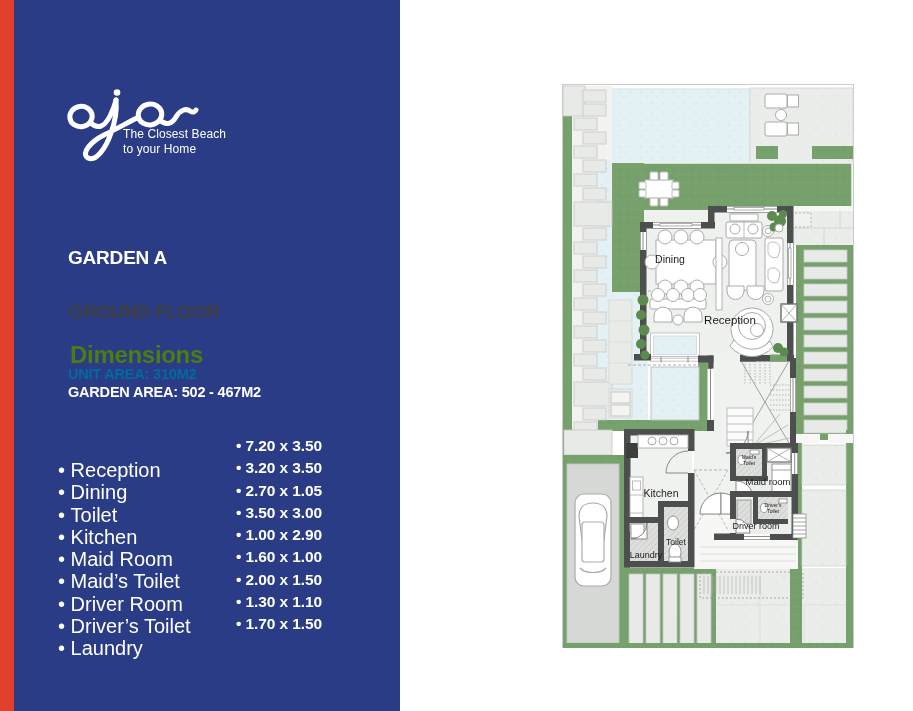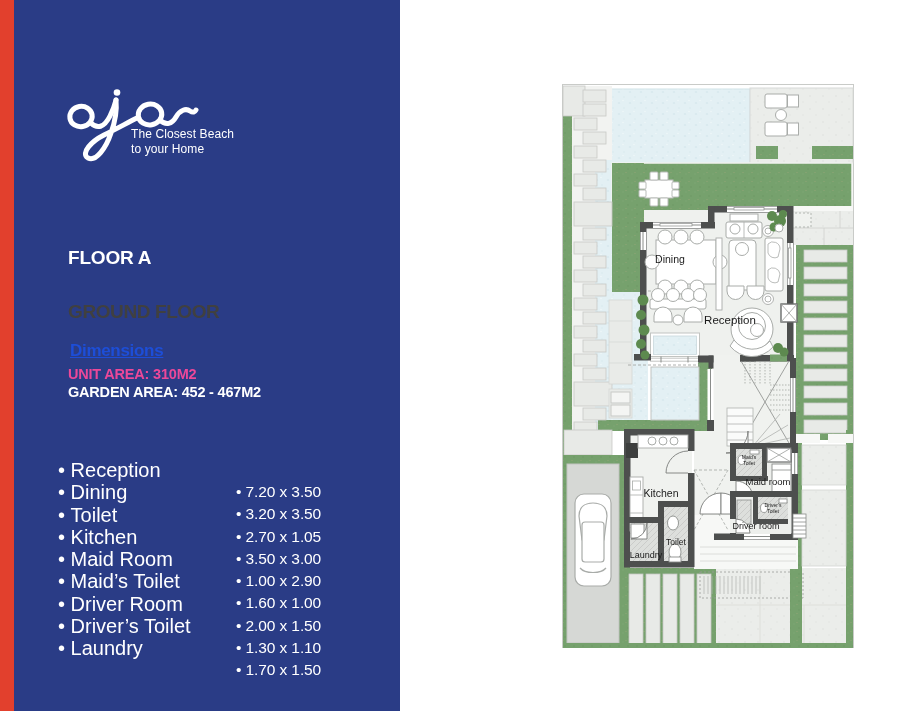--- a/index.html
+++ b/index.html
@@ -24,45 +24,45 @@
     <path d="M116,100 C117,110 115,122 111,133 C106,148 96,162 88,158 C80,153 92,141 104,135 C116,129 129,122 137,118"></path>
 
     <ellipse cx="150" cy="114.5" rx="11.8" ry="10.4" transform="rotate(-10 150 114.5)"></ellipse>
 
     <path d="M160,120 C166,126 172,124 176,117 C180,110 186,108 190,111 C193,113 195,112 196,110"></path>
   </g>
 
   <circle cx="117" cy="92.5" r="3.3" fill="#ffffff"></circle>
 </svg>
 
-<div class="abs" style="left:123px;top:127px;color:#fff;font-size:12px;font-weight:500;line-height:14.5px;letter-spacing:.1px;margin-left:8px;">The Closest Beach<br>to your Home</div>
-
-<div class="abs" style="left:68px;top:247px;color:#fff;font-size:19px;font-weight:700;letter-spacing:-0.2px;">FLOOR A</div>
+<div class="abs" style="left:123px;top:127px;color:#fff;font-size:12px;font-weight:500;line-height:14.5px;letter-spacing:.1px;">The Closest Beach<br>to your Home</div>
+
+<div class="abs" style="left:68px;top:247px;color:#fff;font-size:19px;font-weight:700;letter-spacing:-0.2px;">GARDEN A</div>
 
 <div class="abs" style="left:68px;top:301px;color:#404040;font-size:19px;font-weight:700;letter-spacing:-0.4px;">GROUND FLOOR</div>
 
-<div class="abs" style="left:70px;top:341px;color:#1d4ed8;font-size:17px;font-weight:700;letter-spacing:-0.3px;text-decoration:underline;">Dimensions</div>
-
-<div class="abs" style="left:68px;top:366px;color:#ec4899;font-size:14.5px;font-weight:700;letter-spacing:-0.2px;">UNIT AREA: 310M2</div>
-
-<div class="abs" style="left:68px;top:384px;color:#fff;font-size:14.5px;font-weight:700;letter-spacing:-0.2px;">GARDEN AREA: 452 - 467M2</div>
+<div class="abs" style="left:70px;top:341px;color:#4d7c0f;font-size:24px;font-weight:700;letter-spacing:-0.3px;">Dimensions</div>
+
+<div class="abs" style="left:68px;top:366px;color:#0369a1;font-size:14.5px;font-weight:700;letter-spacing:-0.2px;">UNIT AREA: 310M2</div>
+
+<div class="abs" style="left:68px;top:384px;color:#fff;font-size:14.5px;font-weight:700;letter-spacing:-0.2px;">GARDEN AREA: 502 - 467M2</div>
 
 <div class="abs" style="left:58px;top:459px;color:#fff;font-size:20px;line-height:22.3px;">
   <div>•&nbsp;Reception</div>
   <div>•&nbsp;Dining</div>
   <div>•&nbsp;Toilet</div>
   <div>•&nbsp;Kitchen</div>
   <div>•&nbsp;Maid Room</div>
   <div>•&nbsp;Maid’s Toilet</div>
   <div>•&nbsp;Driver Room</div>
   <div>•&nbsp;Driver’s Toilet</div>
   <div>•&nbsp;Laundry</div>
 </div>
 
-<div class="abs" style="left:236px;top:481px;color:#fff;font-size:15.5px;line-height:22.3px;letter-spacing:-0.1px;">
+<div class="abs" style="left:236px;top:435px;color:#fff;font-size:15.5px;line-height:22.3px;letter-spacing:-0.1px;font-weight:bold;">
   <div>•&nbsp;7.20 x 3.50</div>
   <div>•&nbsp;3.20 x 3.50</div>
   <div>•&nbsp;2.70 x 1.05</div>
   <div>•&nbsp;3.50 x 3.00</div>
   <div>•&nbsp;1.00 x 2.90</div>
   <div>•&nbsp;1.60 x 1.00</div>
   <div>•&nbsp;2.00 x 1.50</div>
   <div>•&nbsp;1.30 x 1.10</div>
   <div>•&nbsp;1.70 x 1.50</div>
 </div>

